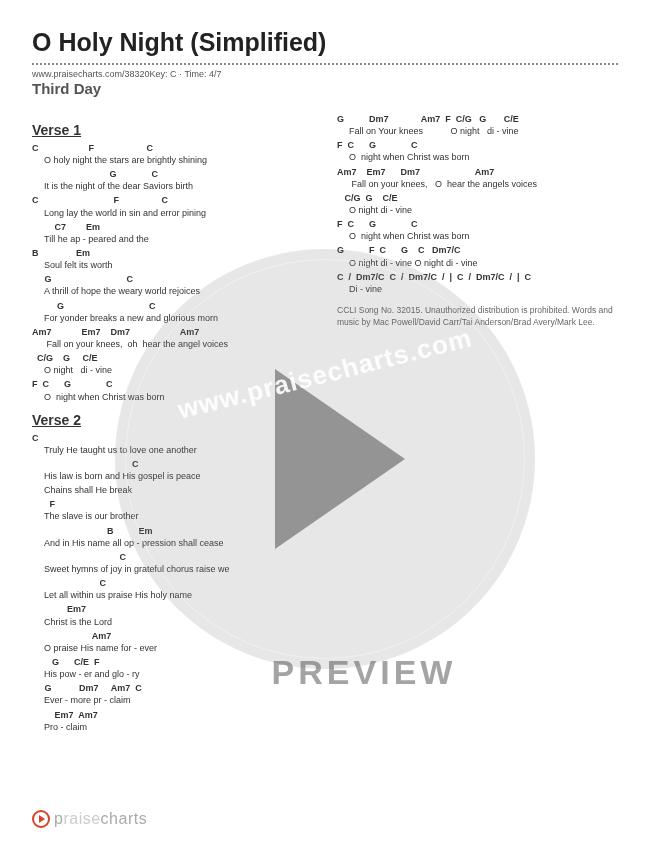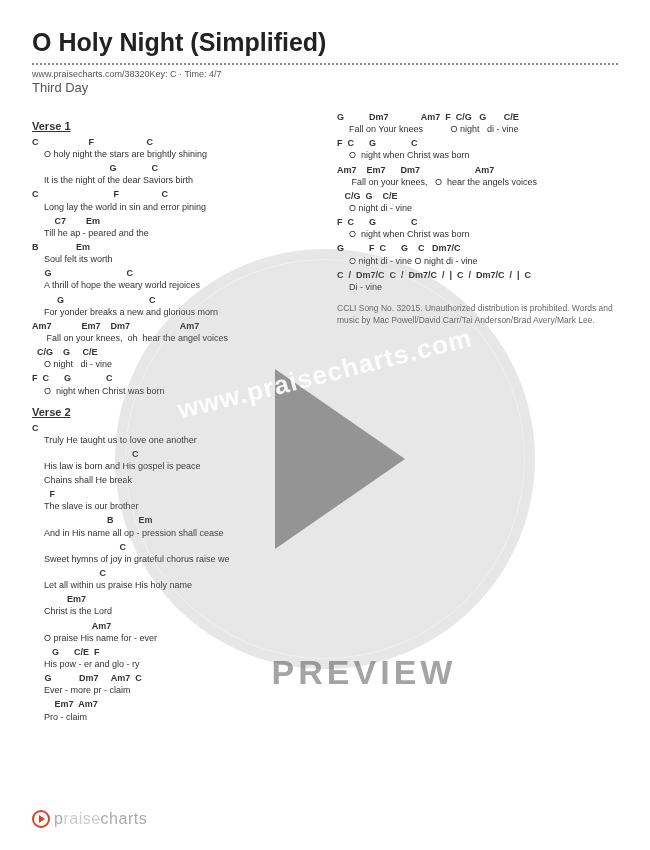--- a/index.html
+++ b/index.html
@@ -24,41 +24,42 @@
     margin-bottom: 4px;
   }
   .meta-row {
     display: flex;
     font-size: 9px;
     color: #555;
   }
   .meta-left { color: #555; }
   .meta-right { color: #555; }
   .artist {
-    font-size: 13px;
+    font-size: 15px;
     color: #555;
     margin-top: 1px;
     margin-bottom: 16px;
+    font-weight: bold;
   }
   .columns {
     display: flex;
     gap: 24px;
   }
   .col {
     flex: 1;
     font-size: 9px;
     line-height: 1.35;
     color: #333;
   }
   .section-label {
     font-weight: bold;
     text-decoration: underline;
     margin-top: 8px;
     margin-bottom: 2px;
-    font-size: 11px;
+    font-size: 14px;
   }
   .chords { font-weight: bold; letter-spacing: 0; white-space: pre; }
   .lyrics { white-space: pre; margin-bottom: 2px; margin-left: 12px; }
   .ccli {
     font-size: 8.5px;
     color: #666;
     margin-top: 10px;
     line-height: 1.4;
   }
   .watermark-circle {

